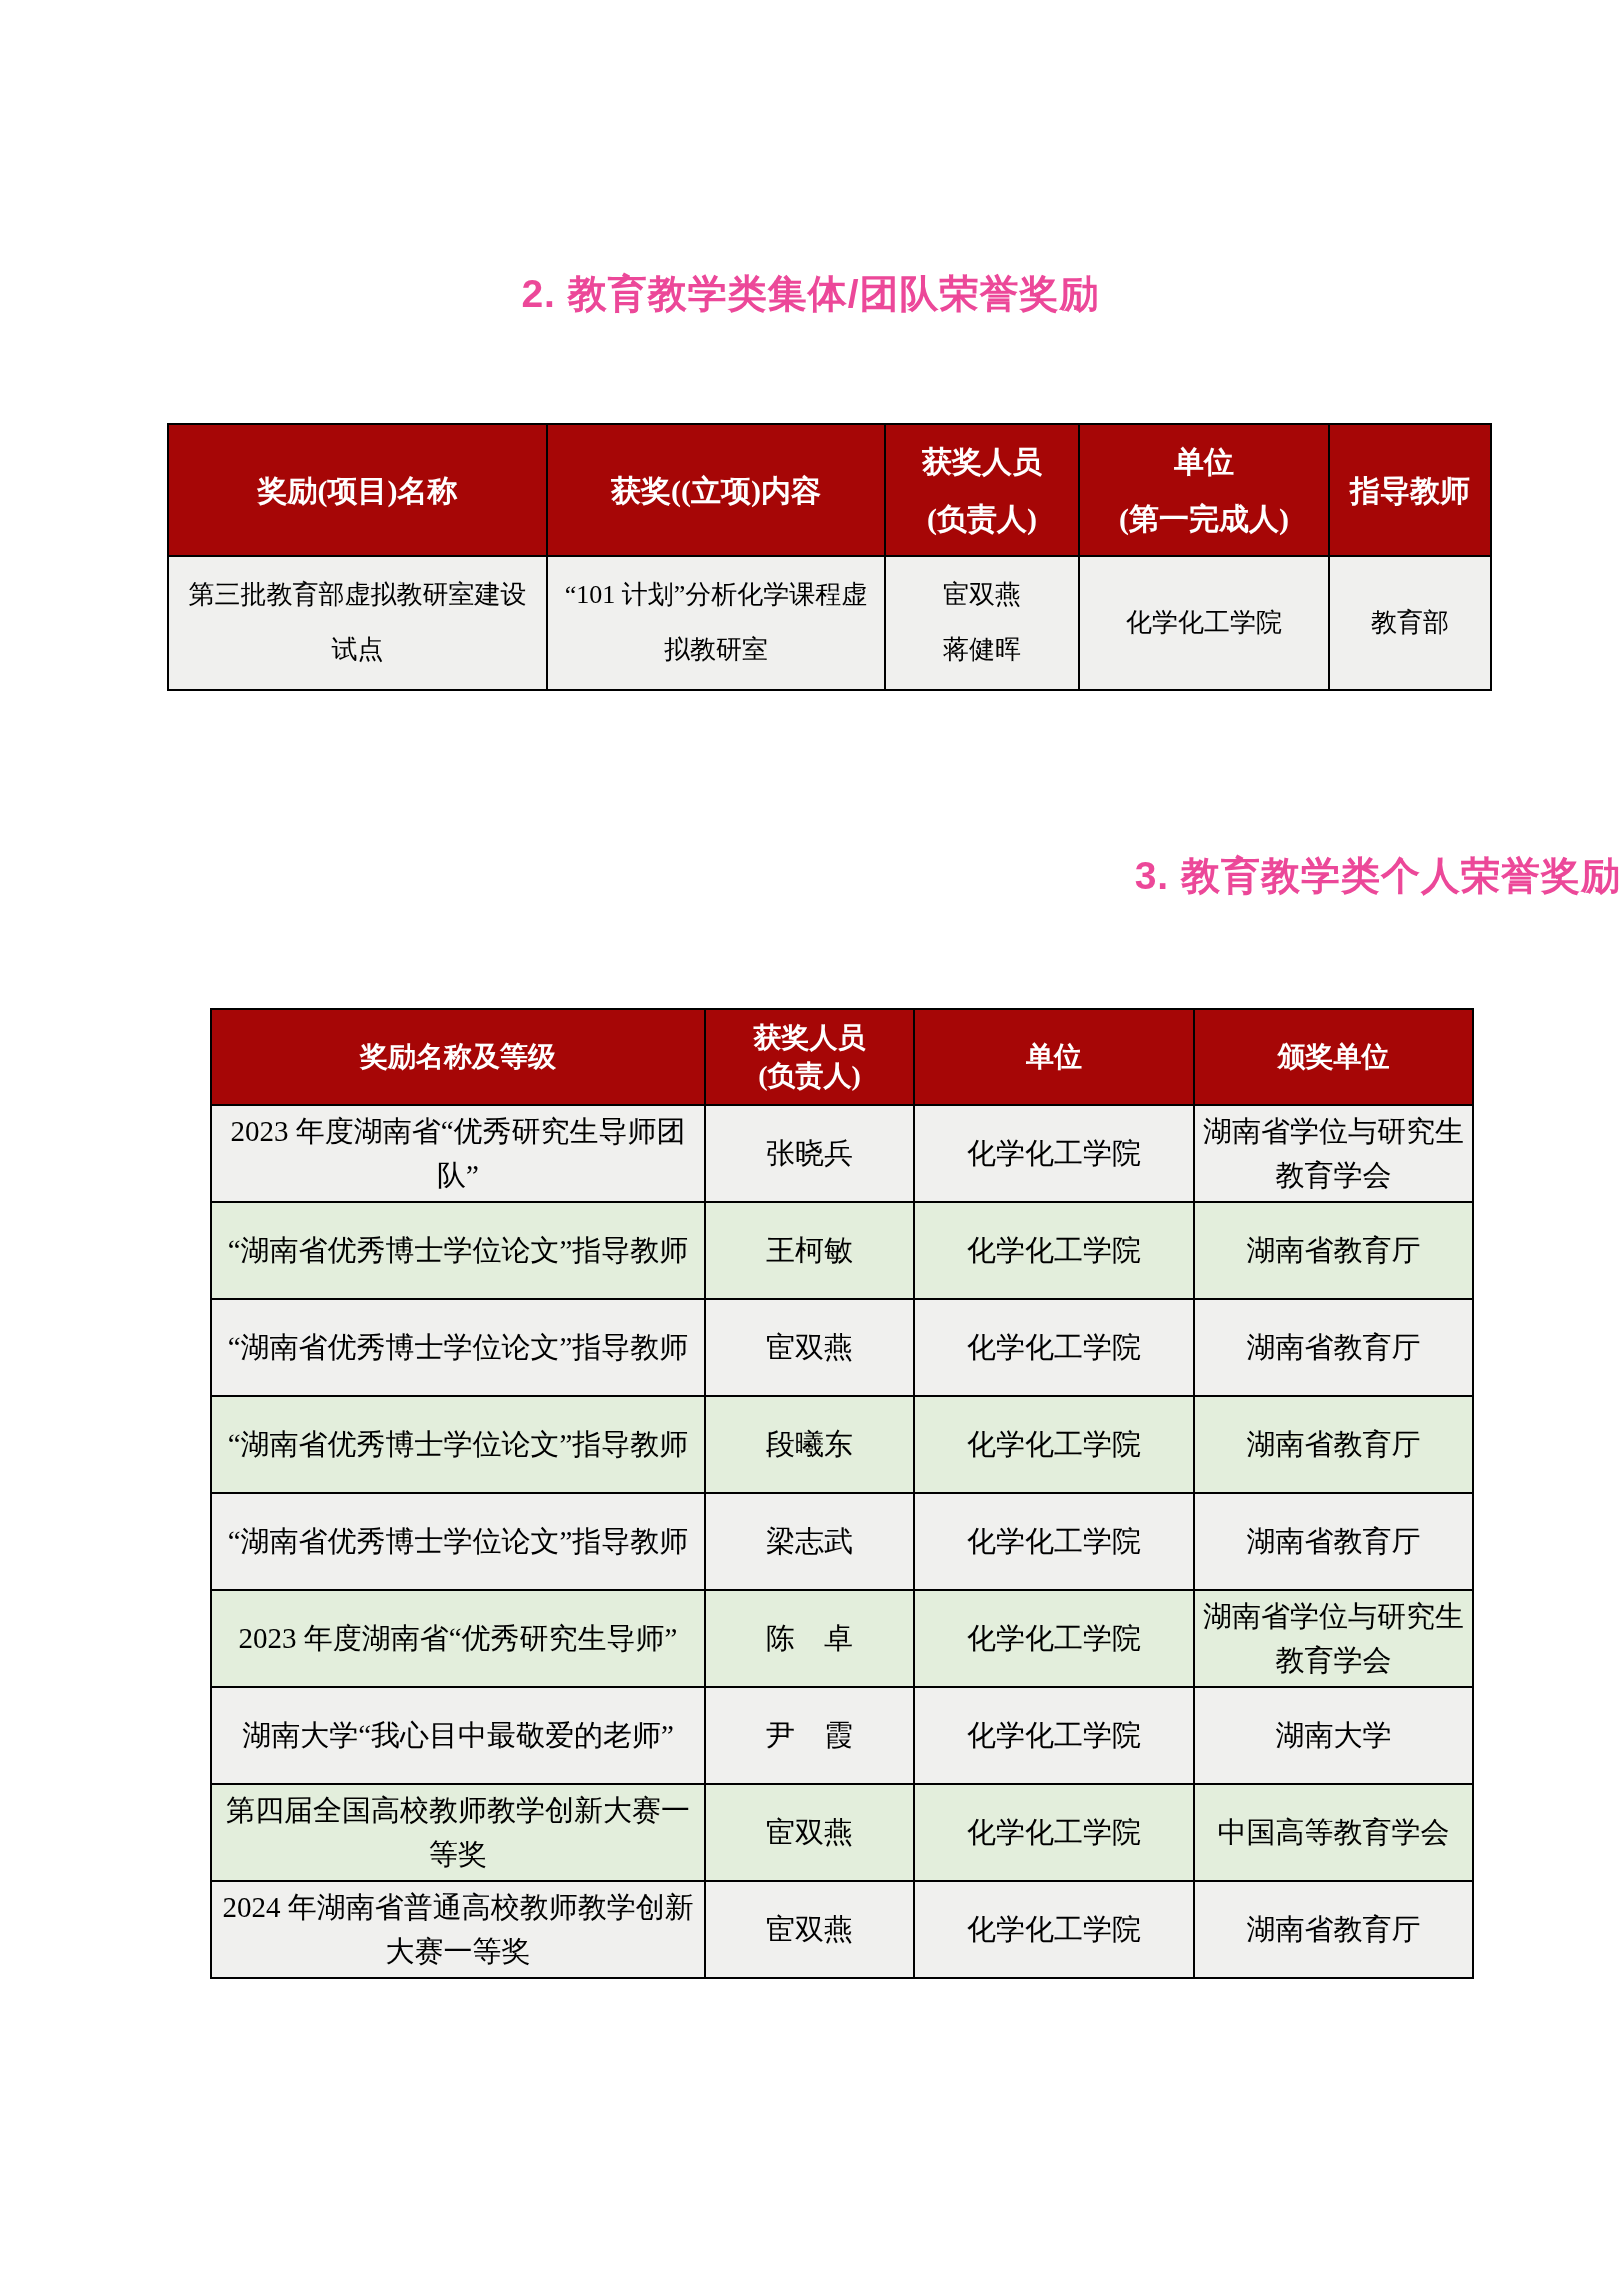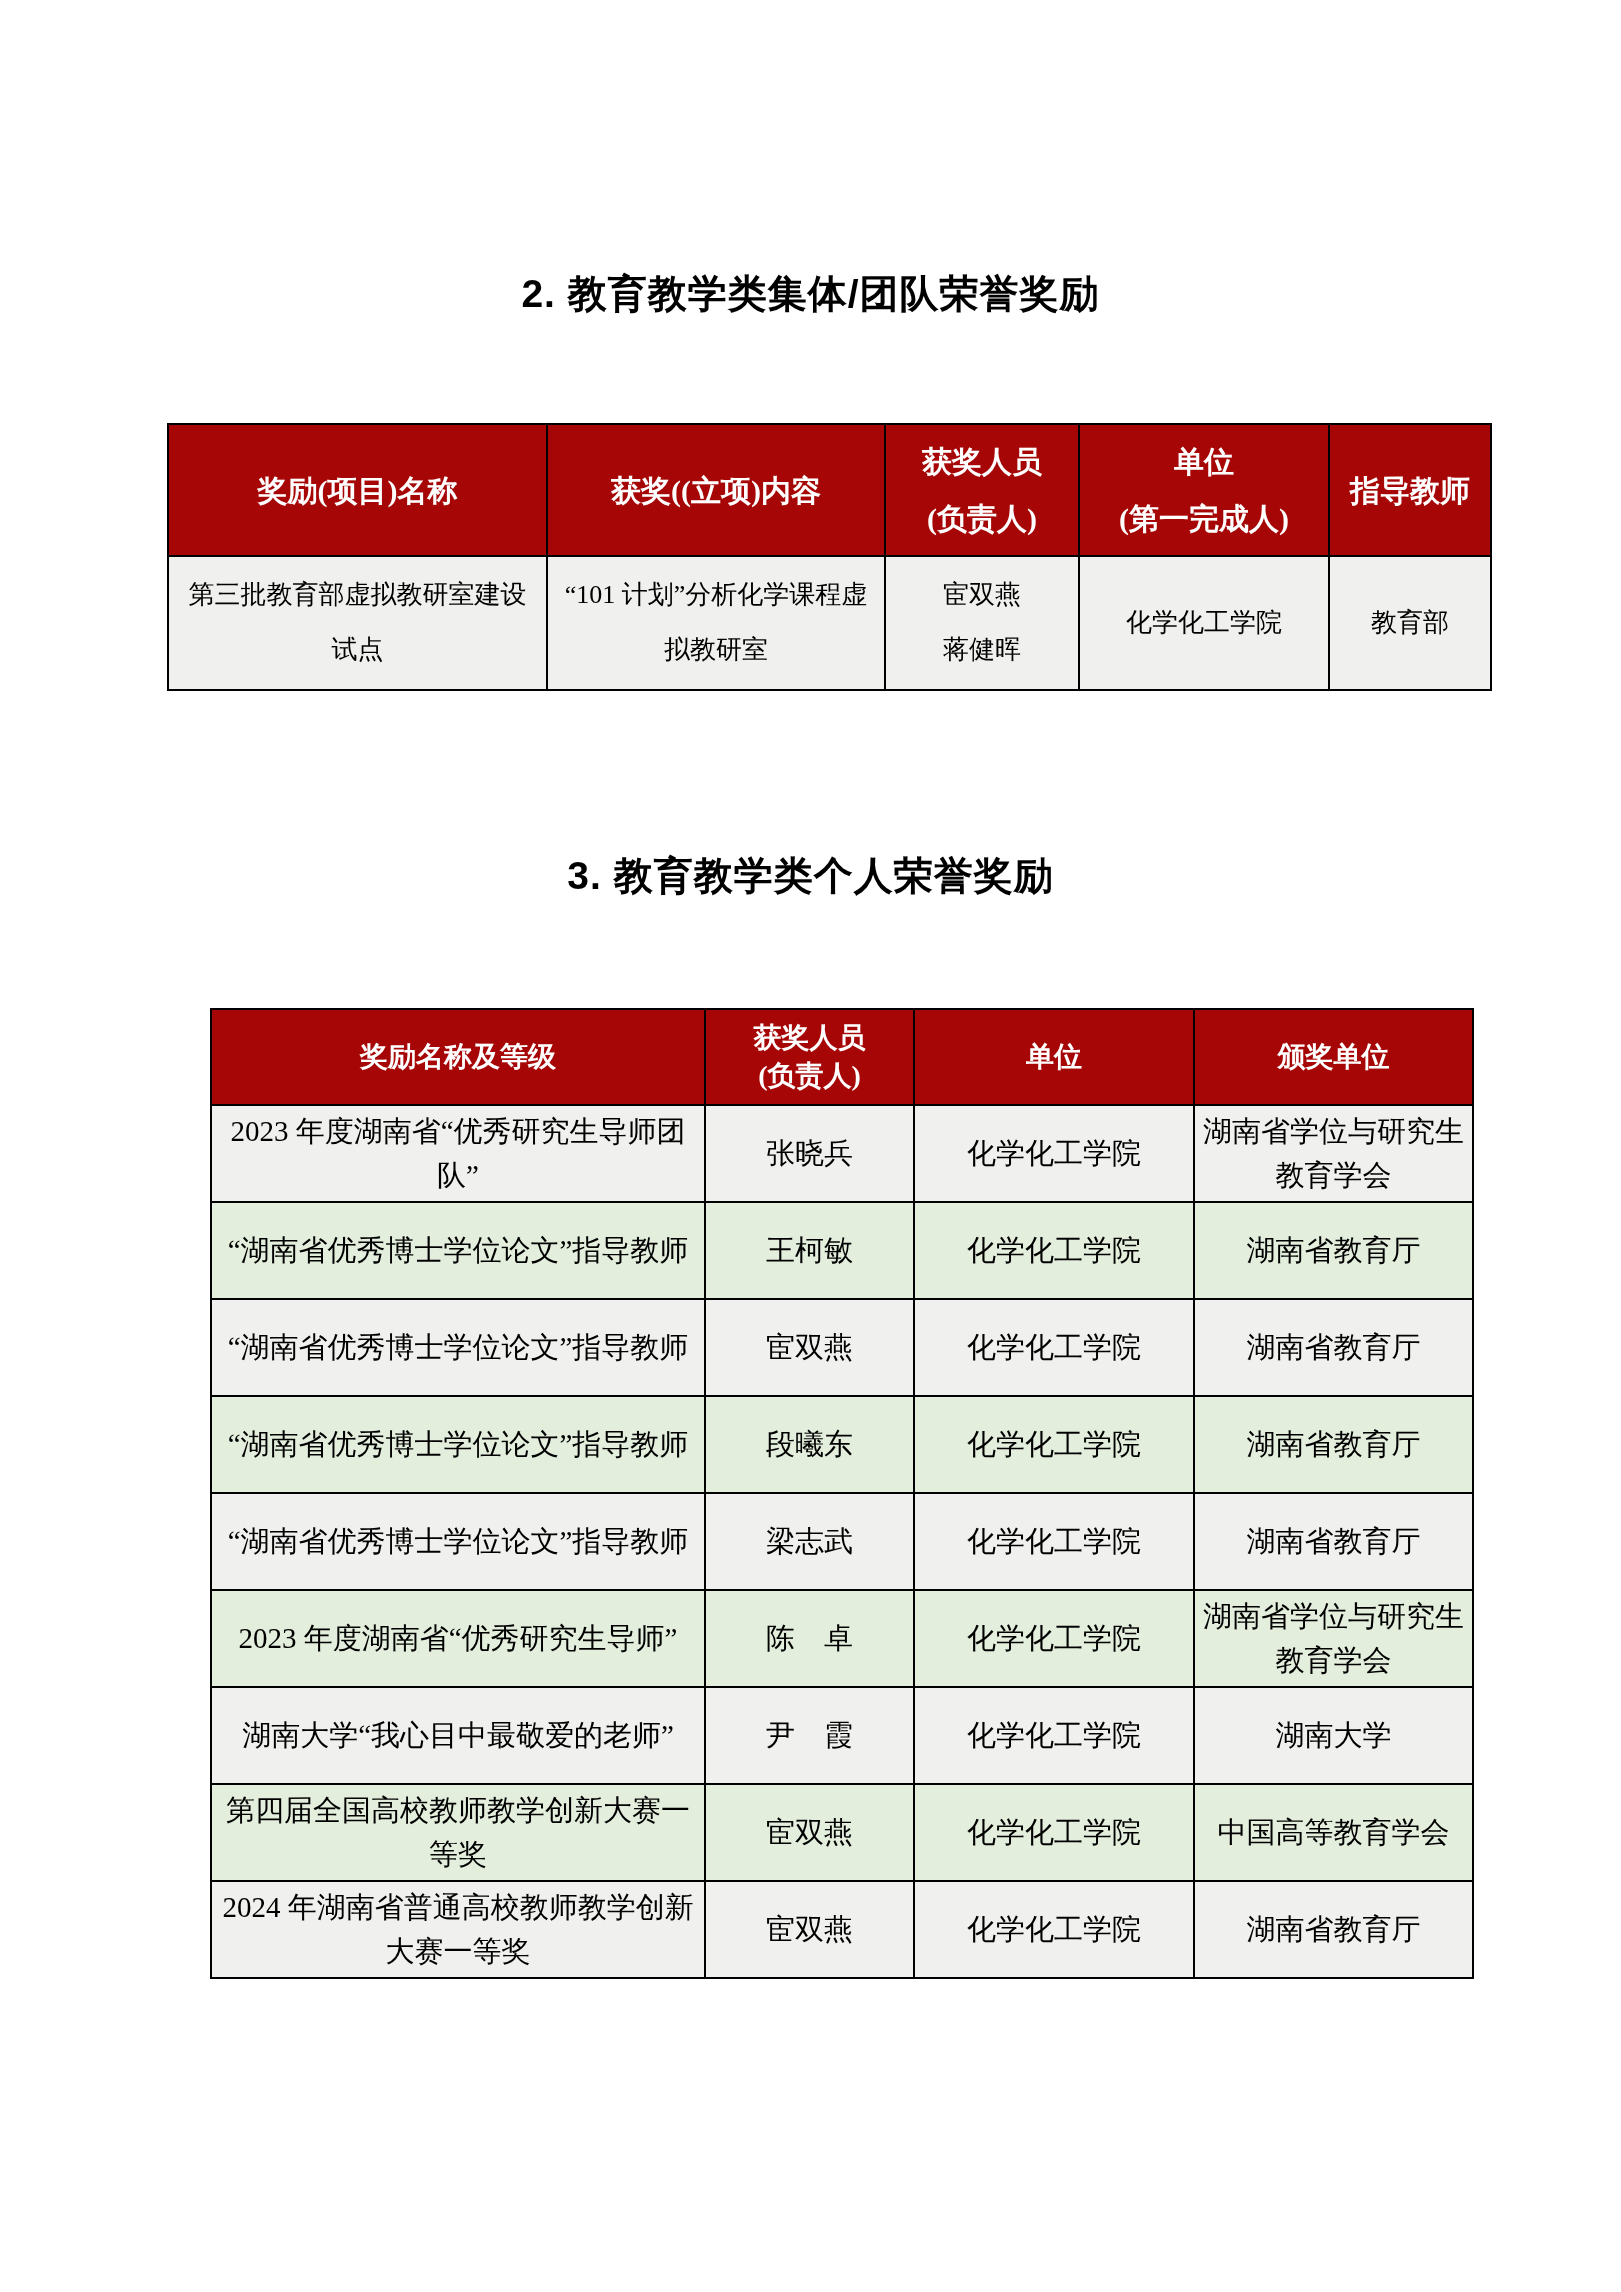--- a/index.html
+++ b/index.html
@@ -15,24 +15,24 @@
   .doc-title {
     position:absolute;
     left:0;
     width:100%;
     text-align:center;
     margin:0;
     font-family:"Liberation Sans","DejaVu Sans",sans-serif;
     font-weight:bold;
     font-size:39px;
     letter-spacing:1px;
-    color:#000000;
+    color:#ec4899;
   }
   #title-section2 { top:267px; }
-  #title-section3 { top:849px; }
+  #title-section3 { top:849px;text-align:right; }
 
   table {
     position:absolute;
     border-collapse:collapse;
     table-layout:fixed;
   }
   th, td {
     border:2px solid #000;
     text-align:center;
     vertical-align:middle;

